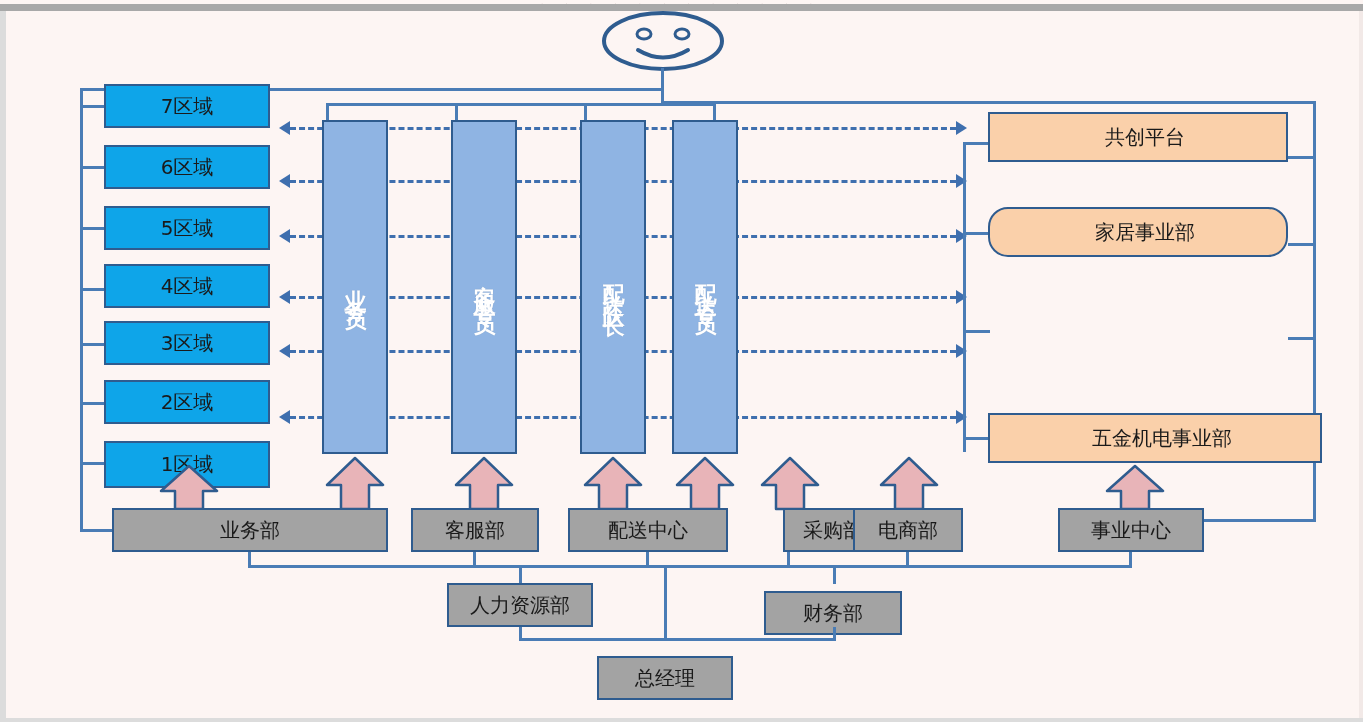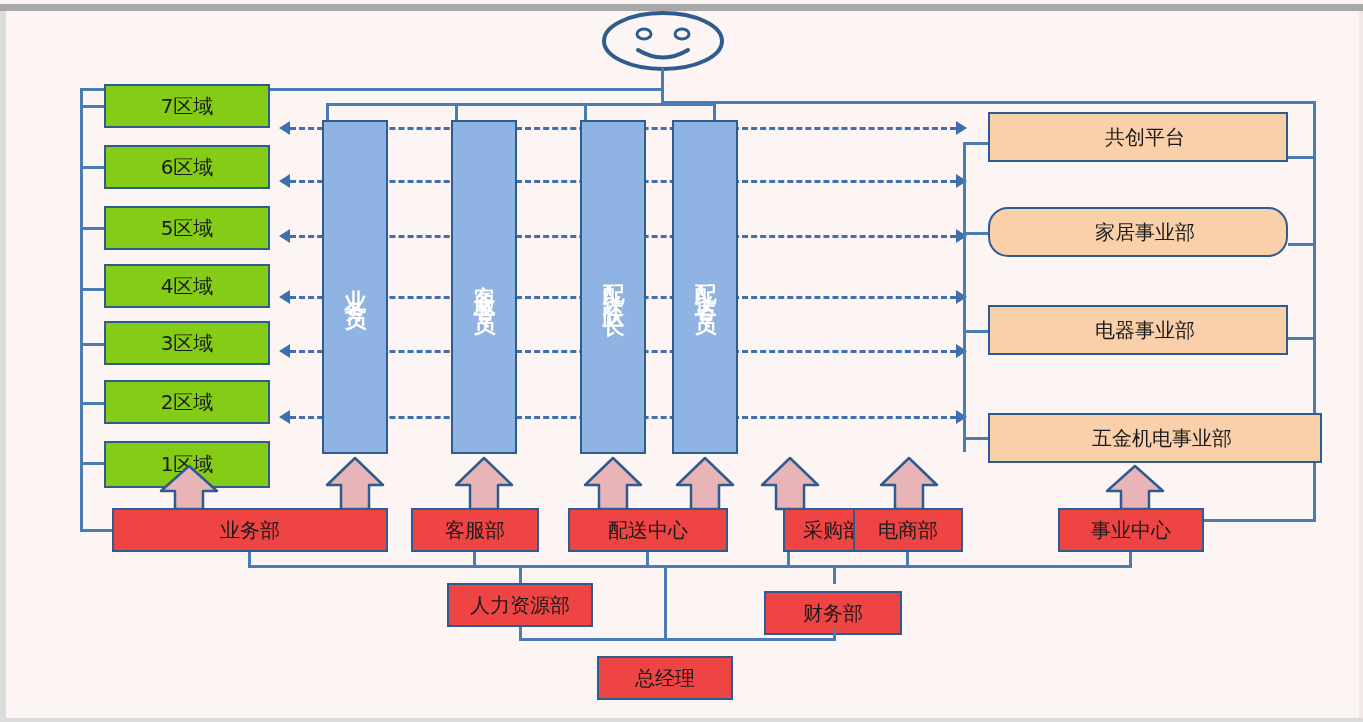--- a/index.html
+++ b/index.html
@@ -20,30 +20,30 @@
   .rightrail{position:absolute;right:0;top:11px;width:4px;height:711px;background:#f2e9e7;}
   .botrail{position:absolute;left:0;bottom:0;width:1363px;height:4px;background:#dcdcdc;}
 
   
   .box{
     position:absolute;box-sizing:border-box;
     border:2px solid #2f5c8f;
     display:flex;align-items:center;justify-content:center;
     color:#1a1a1a;white-space:nowrap;
   }
-  .region{background:#84cc16;font-size:20px;}
+  .region{background:#0ea5e9;font-size:20px;}
   .col{
     background:#8fb4e3;border:2px solid #2f5c8f;color:#ffffff;
     font-size:22px;font-weight:bold;line-height:1.22;text-align:center;
     display:flex;align-items:center;justify-content:center;
     text-shadow:0 0 1px rgba(0,0,0,.15);
   }
   .col span{display:block;}
   .biz{background:#fad0aa;font-size:20px;padding-left:14px;}
-  .dept{background:#ef4444;font-size:20px;}
+  .dept{background:#a3a3a3;font-size:20px;}
 
   
   .ln{position:absolute;background:#4a7cb5;}
   .lnh{height:3px;}
   .lnv{width:3px;}
 
   
   .smiley{position:absolute;}
 
   
@@ -172,23 +172,20 @@
   <div class="ln lnh" style="left:1288px;top:337px;width:28px;"></div>
   <div class="ln lnh" style="left:1288px;top:448px;width:28px;"></div>
   <div class="ln lnh" style="left:1203px;top:519px;width:113px;"></div>
 
   <div class="box biz" style="left:988px;top:112px;width:300px;height:50px;">
     <span>共创平台</span>
     </div>
   <div class="box biz" style="left:988px;top:207px;width:300px;height:50px;border-radius:20px;">
     <span>家居事业部</span>
     </div>
-  <div class="box biz" style="left:988px;top:305px;width:300px;height:50px;">
-    <span>电器事业部</span>
-    </div>
   <div class="box biz" style="left:988px;top:413px;width:334px;height:50px;">
     <span>五金机电事业部</span>
     </div>
 
   <svg class="uparrow" style="left:158px;top:463px;" width="62" height="48" viewBox="0 0 62 48">
     <path d="M31 3 L59 28 L45 28 L45 46 L17 46 L17 28 L3 28 Z" fill="#e8b4b8" stroke="#2f5c8f" stroke-width="2.5" stroke-linejoin="round"></path>
     </svg>
 
   <svg class="uparrow" style="left:324px;top:455px;" width="62" height="56" viewBox="0 0 62 56">
     <path d="M31 3 L59 30 L45 30 L45 54 L17 54 L17 30 L3 30 Z" fill="#e8b4b8" stroke="#2f5c8f" stroke-width="2.5" stroke-linejoin="round"></path>

